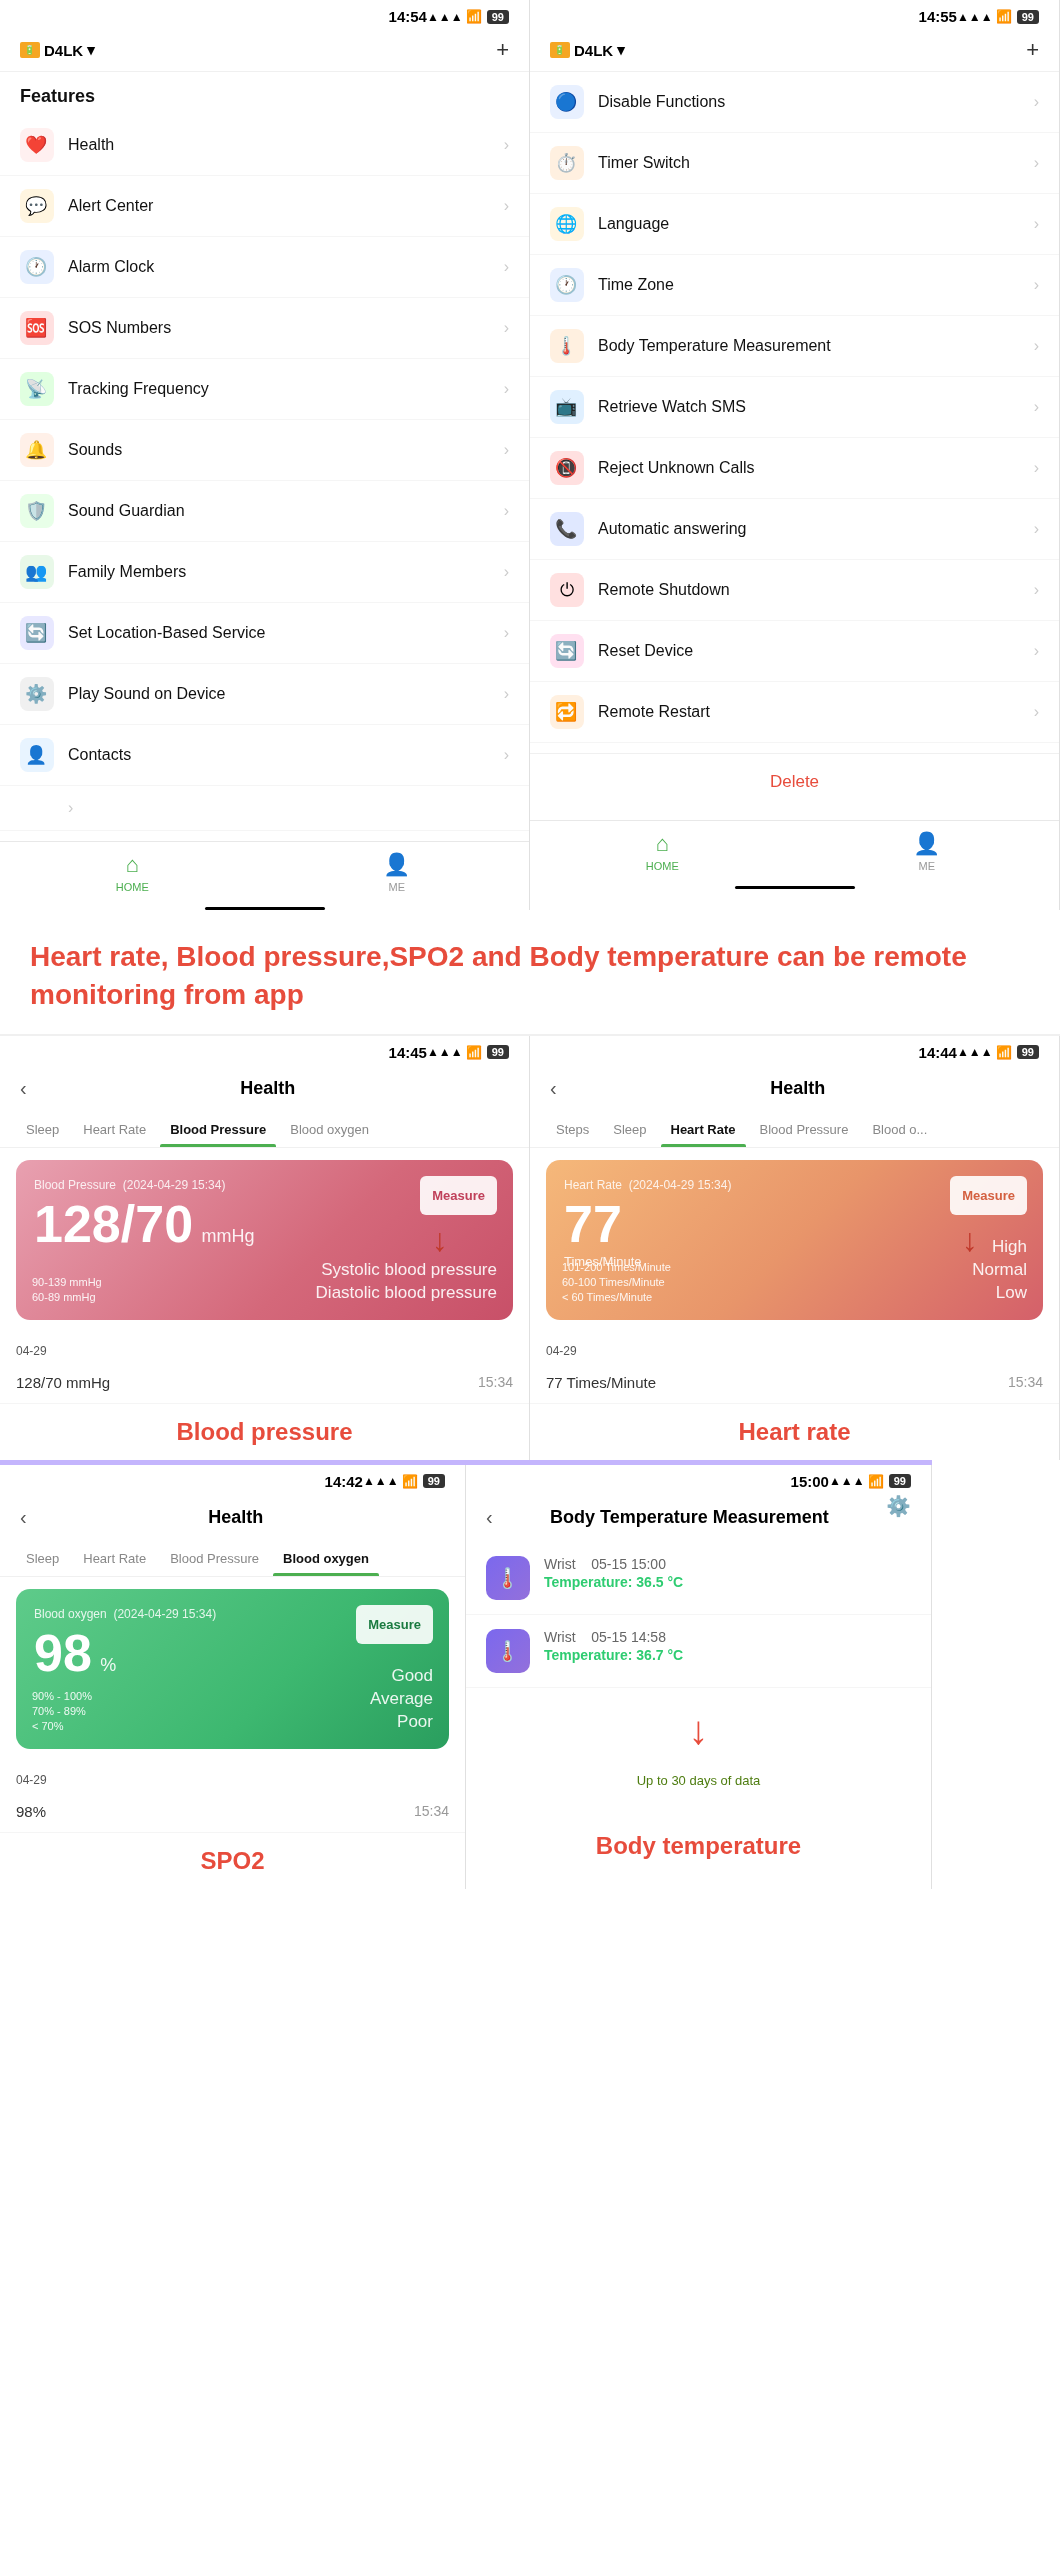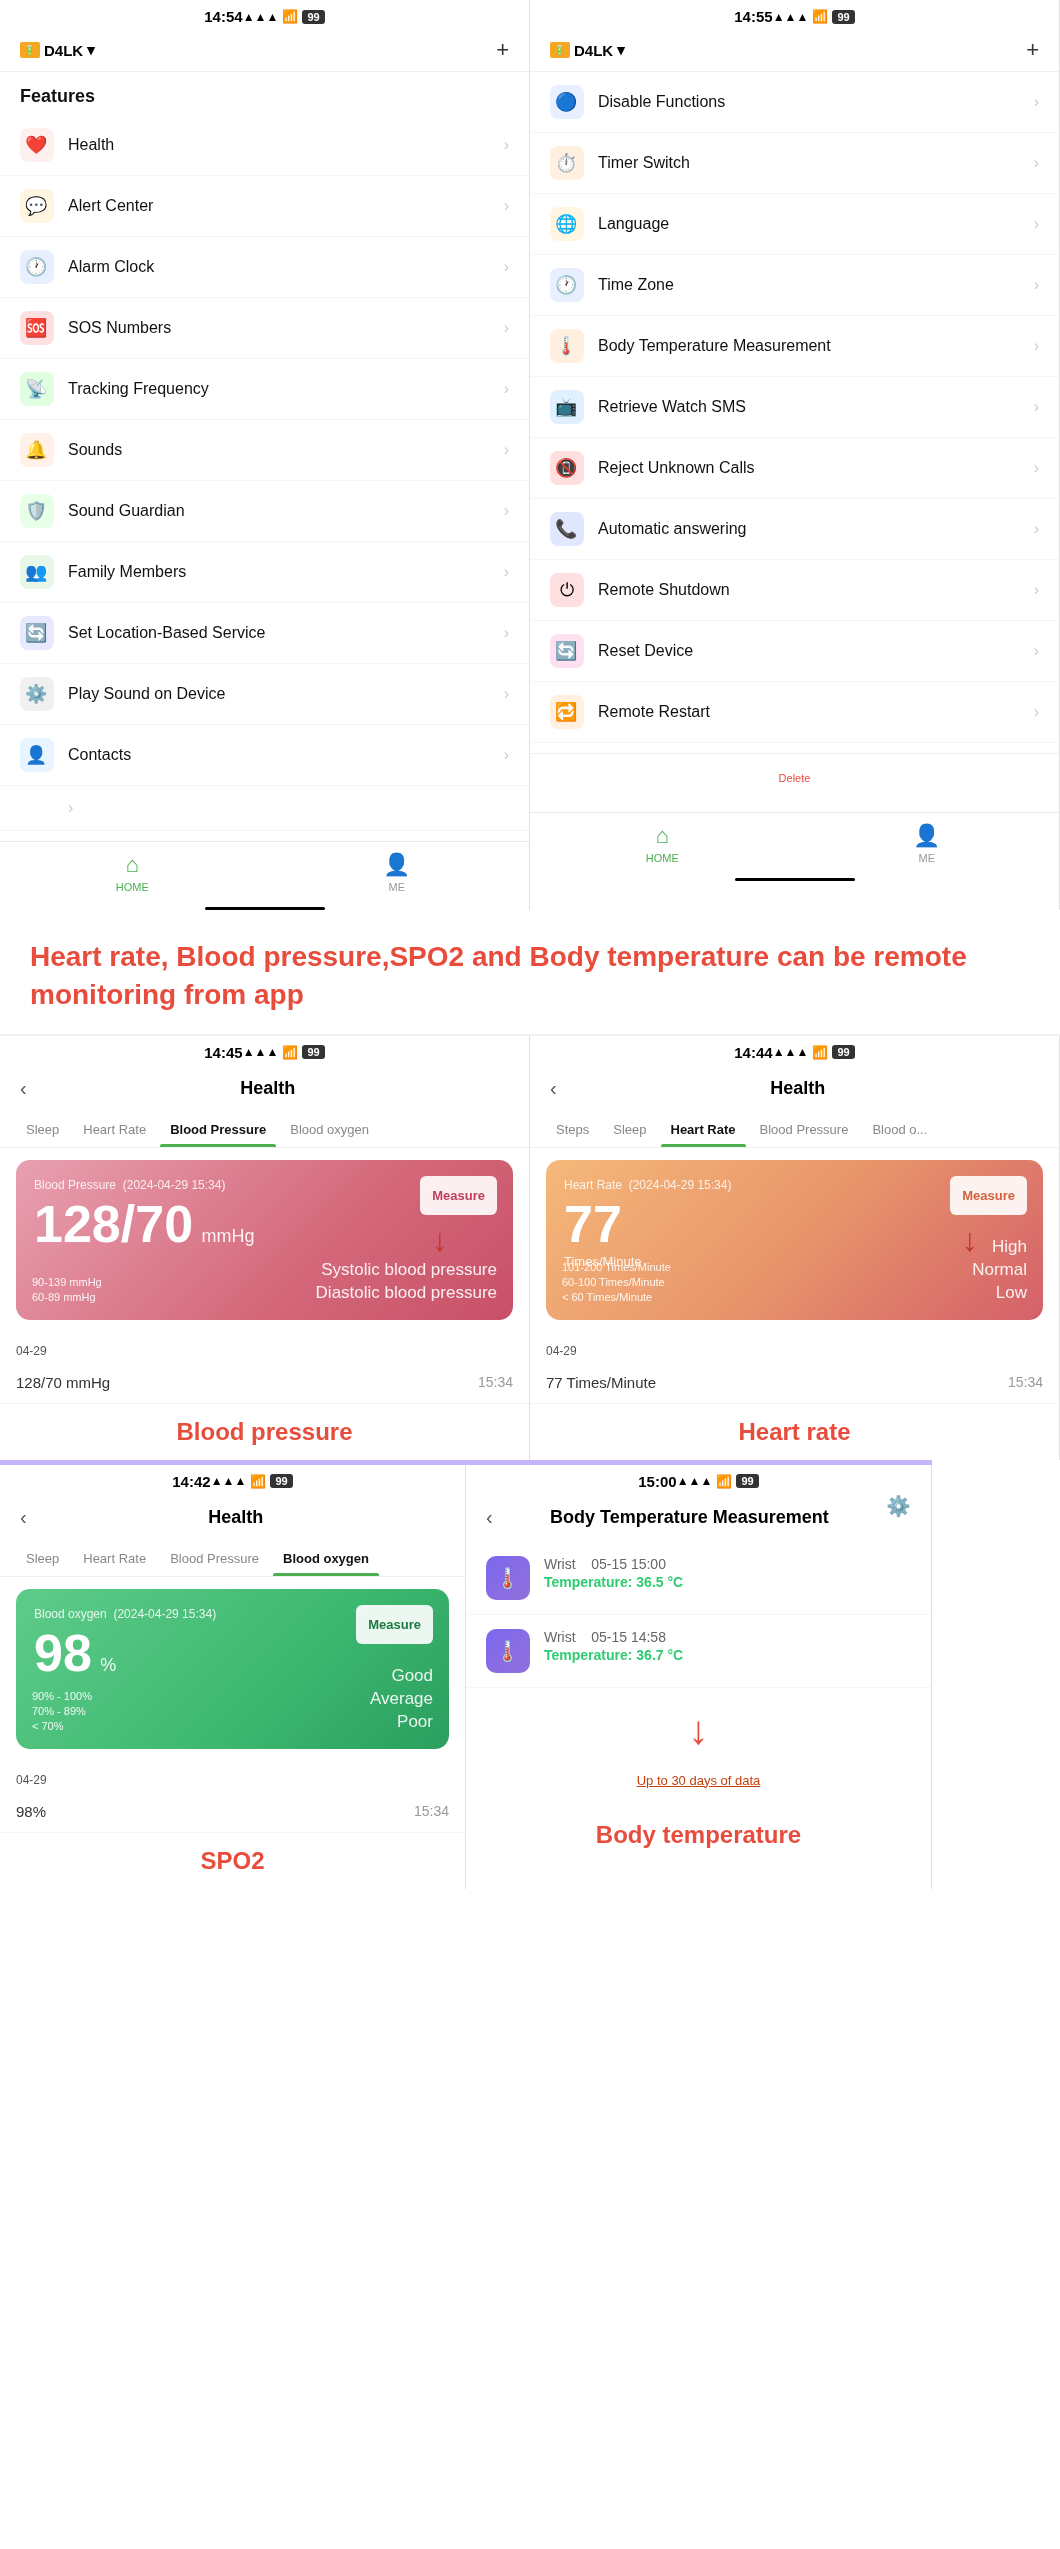--- a/index.html
+++ b/index.html
@@ -20,21 +20,21 @@
     .phone-screen {
       width: 530px;
       background: #fff;
       border-right: 1px solid #e0e0e0;
       padding-bottom: 0;
       position: relative;
     }
 
     .status-bar {
       display: flex;
-      justify-content: center;
+      justify-content: flex-end;
       align-items: center;
       padding: 8px 20px 4px;
       font-size: 15px;
       font-weight: 600;
     }
 
     .status-icons {
       display: flex;
       align-items: center;
       gap: 4px;
@@ -164,21 +164,21 @@
       background: #000;
       border-radius: 2px;
       margin: 6px auto 0;
     }
 
     
     .delete-btn {
       text-align: center;
       padding: 18px;
       color: #e74c3c;
-      font-size: 11px;
+      font-size: 17px;
       font-weight: 500;
       border-top: 1px solid #f0f0f0;
       cursor: pointer;
       margin-top: 10px;
     }
 
     
     .promo-banner {
       background: #fff;
       padding: 28px 30px 20px;
@@ -381,23 +381,22 @@
     .temp-details .time-label { font-size: 14px; color: #666; }
     .temp-details .temp-val { font-size: 14px; color: #2ecc71; font-weight: 600; margin-top: 2px; }
 
     .remote-measure-section {
       padding: 14px 16px;
       text-align: center;
     }
 
     .up-to-text {
       font-size: 13px;
-      color: #c2410c;
-      margin-bottom: 5px;
-      text-decoration: underline;
+      color: #4d7c0f;
+      margin-bottom: 16px;
     }
 
     .remote-btn {
       background: linear-gradient(90deg, #3ecf8e, #2ecc71);
       color: #fff;
       border: none;
       border-radius: 30px;
       padding: 16px 30px;
       font-size: 16px;
       font-weight: 600;

